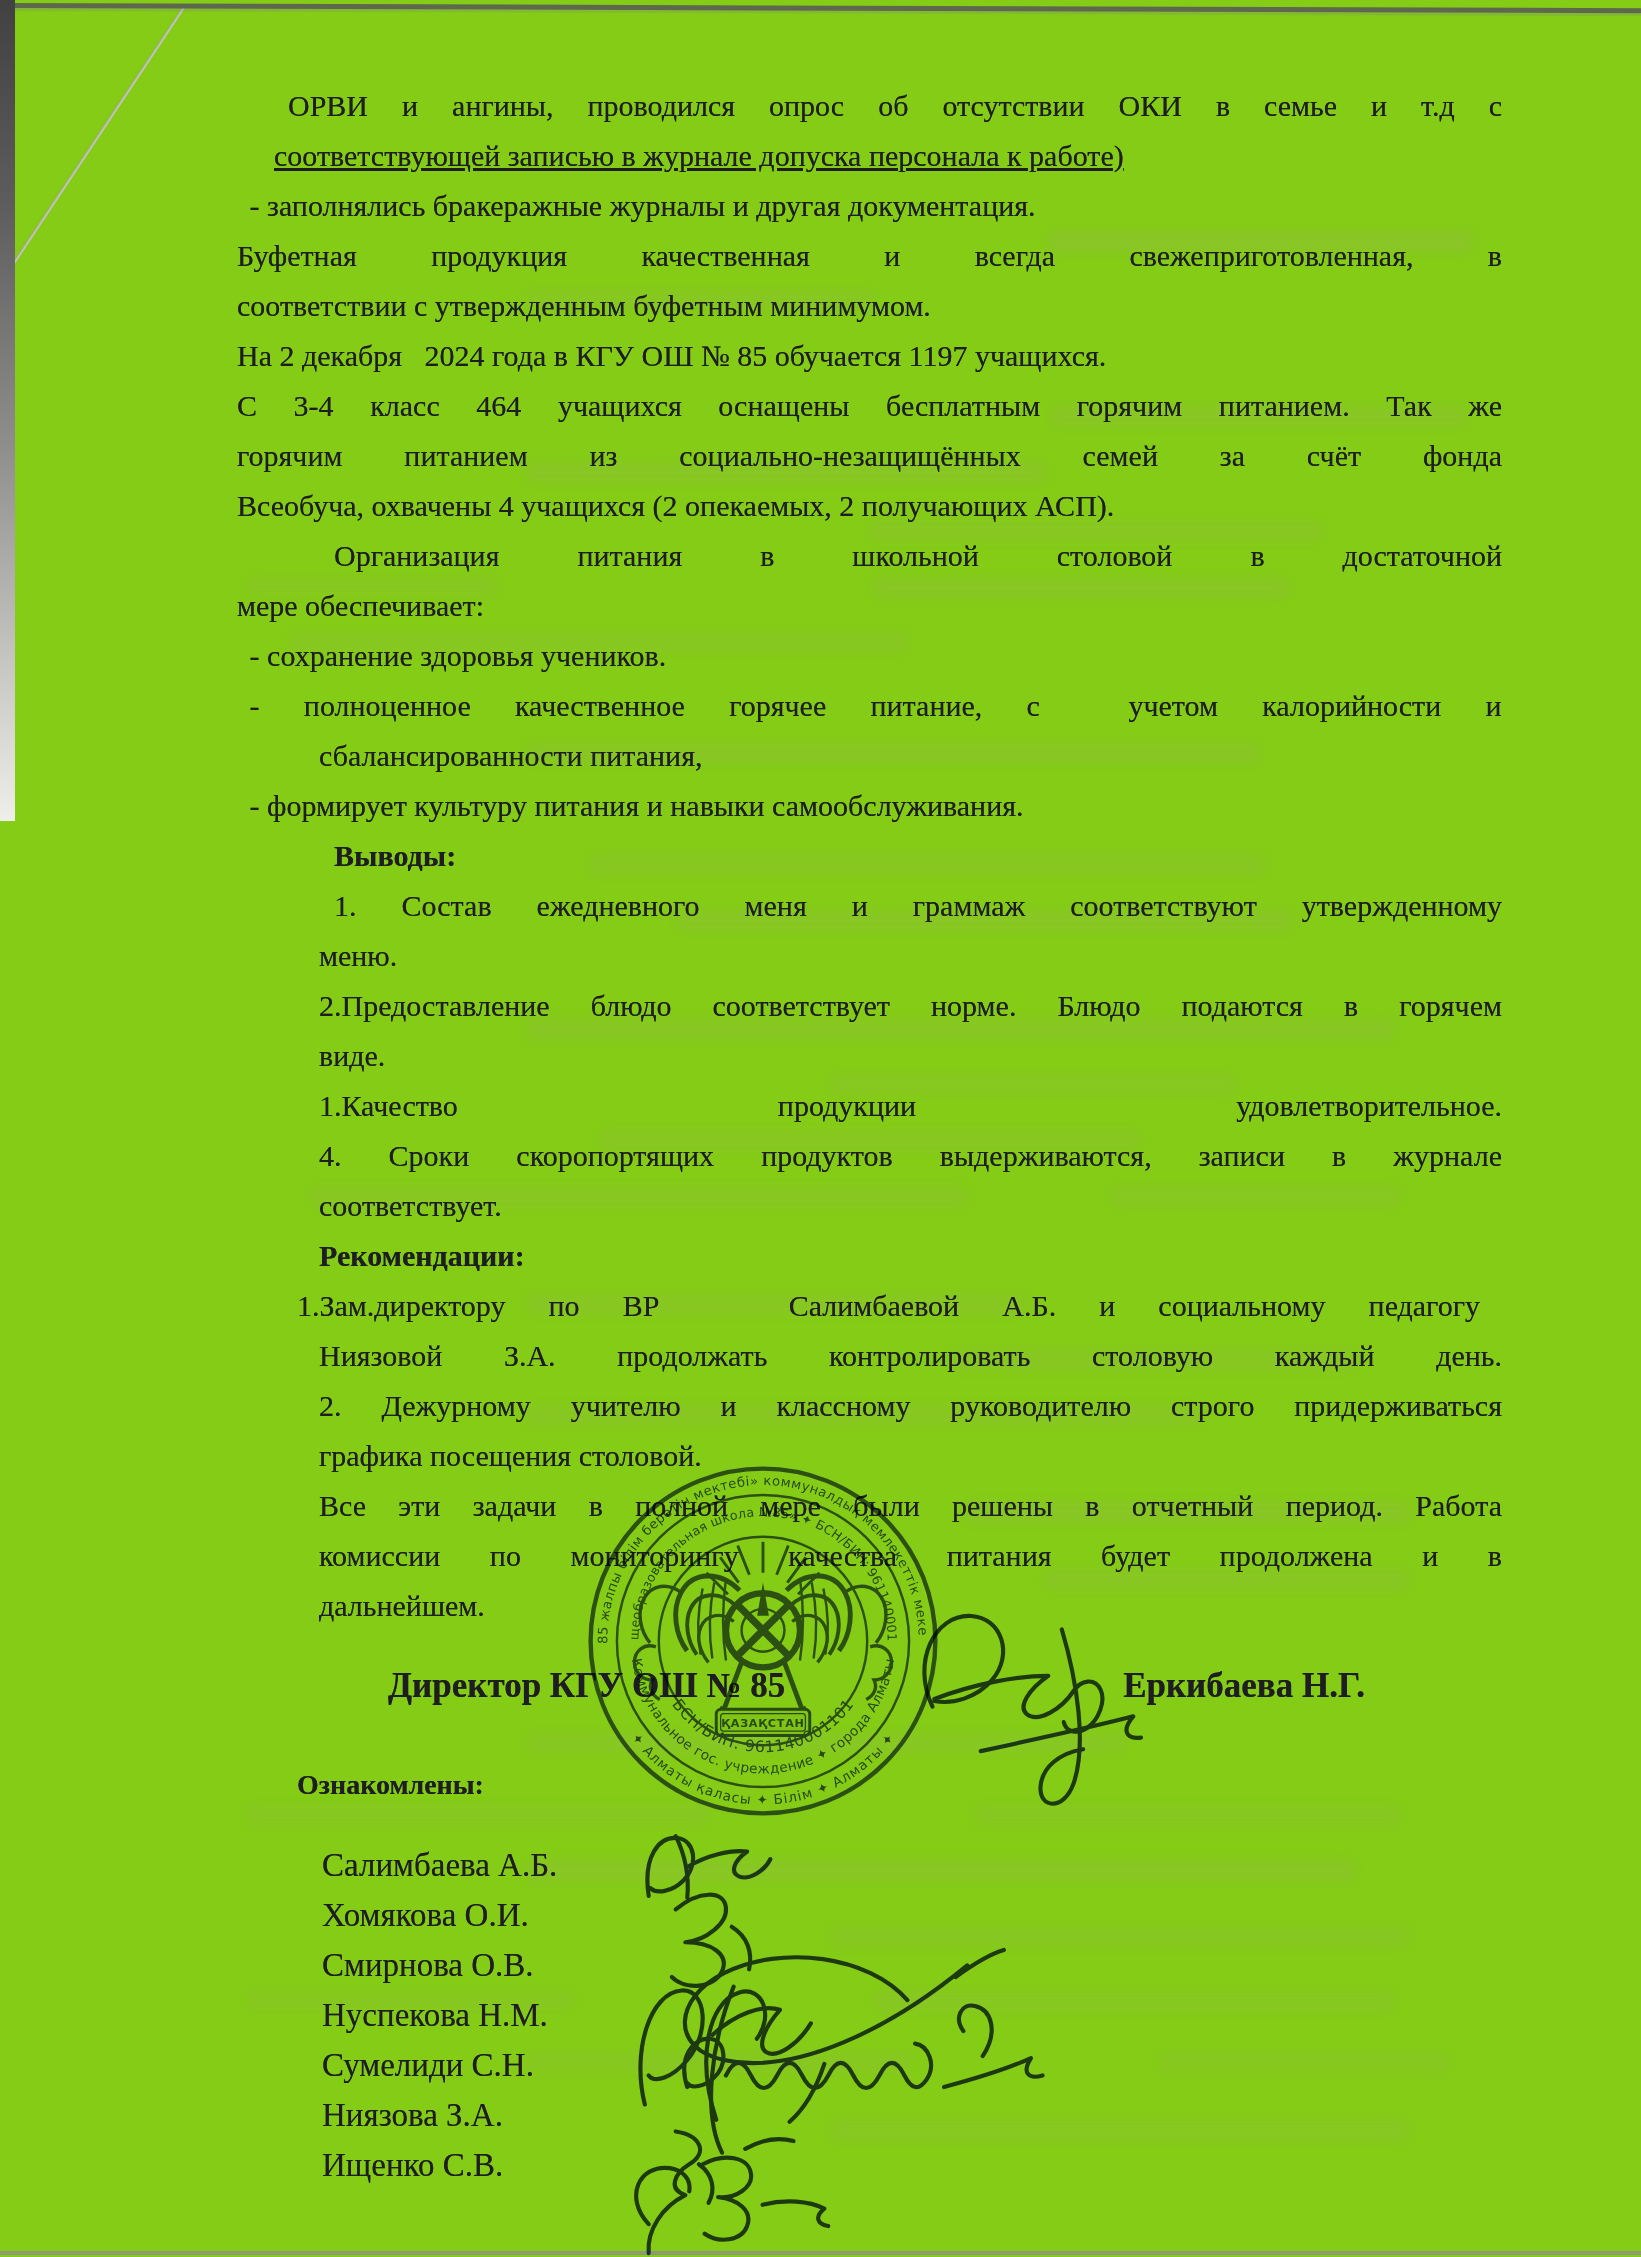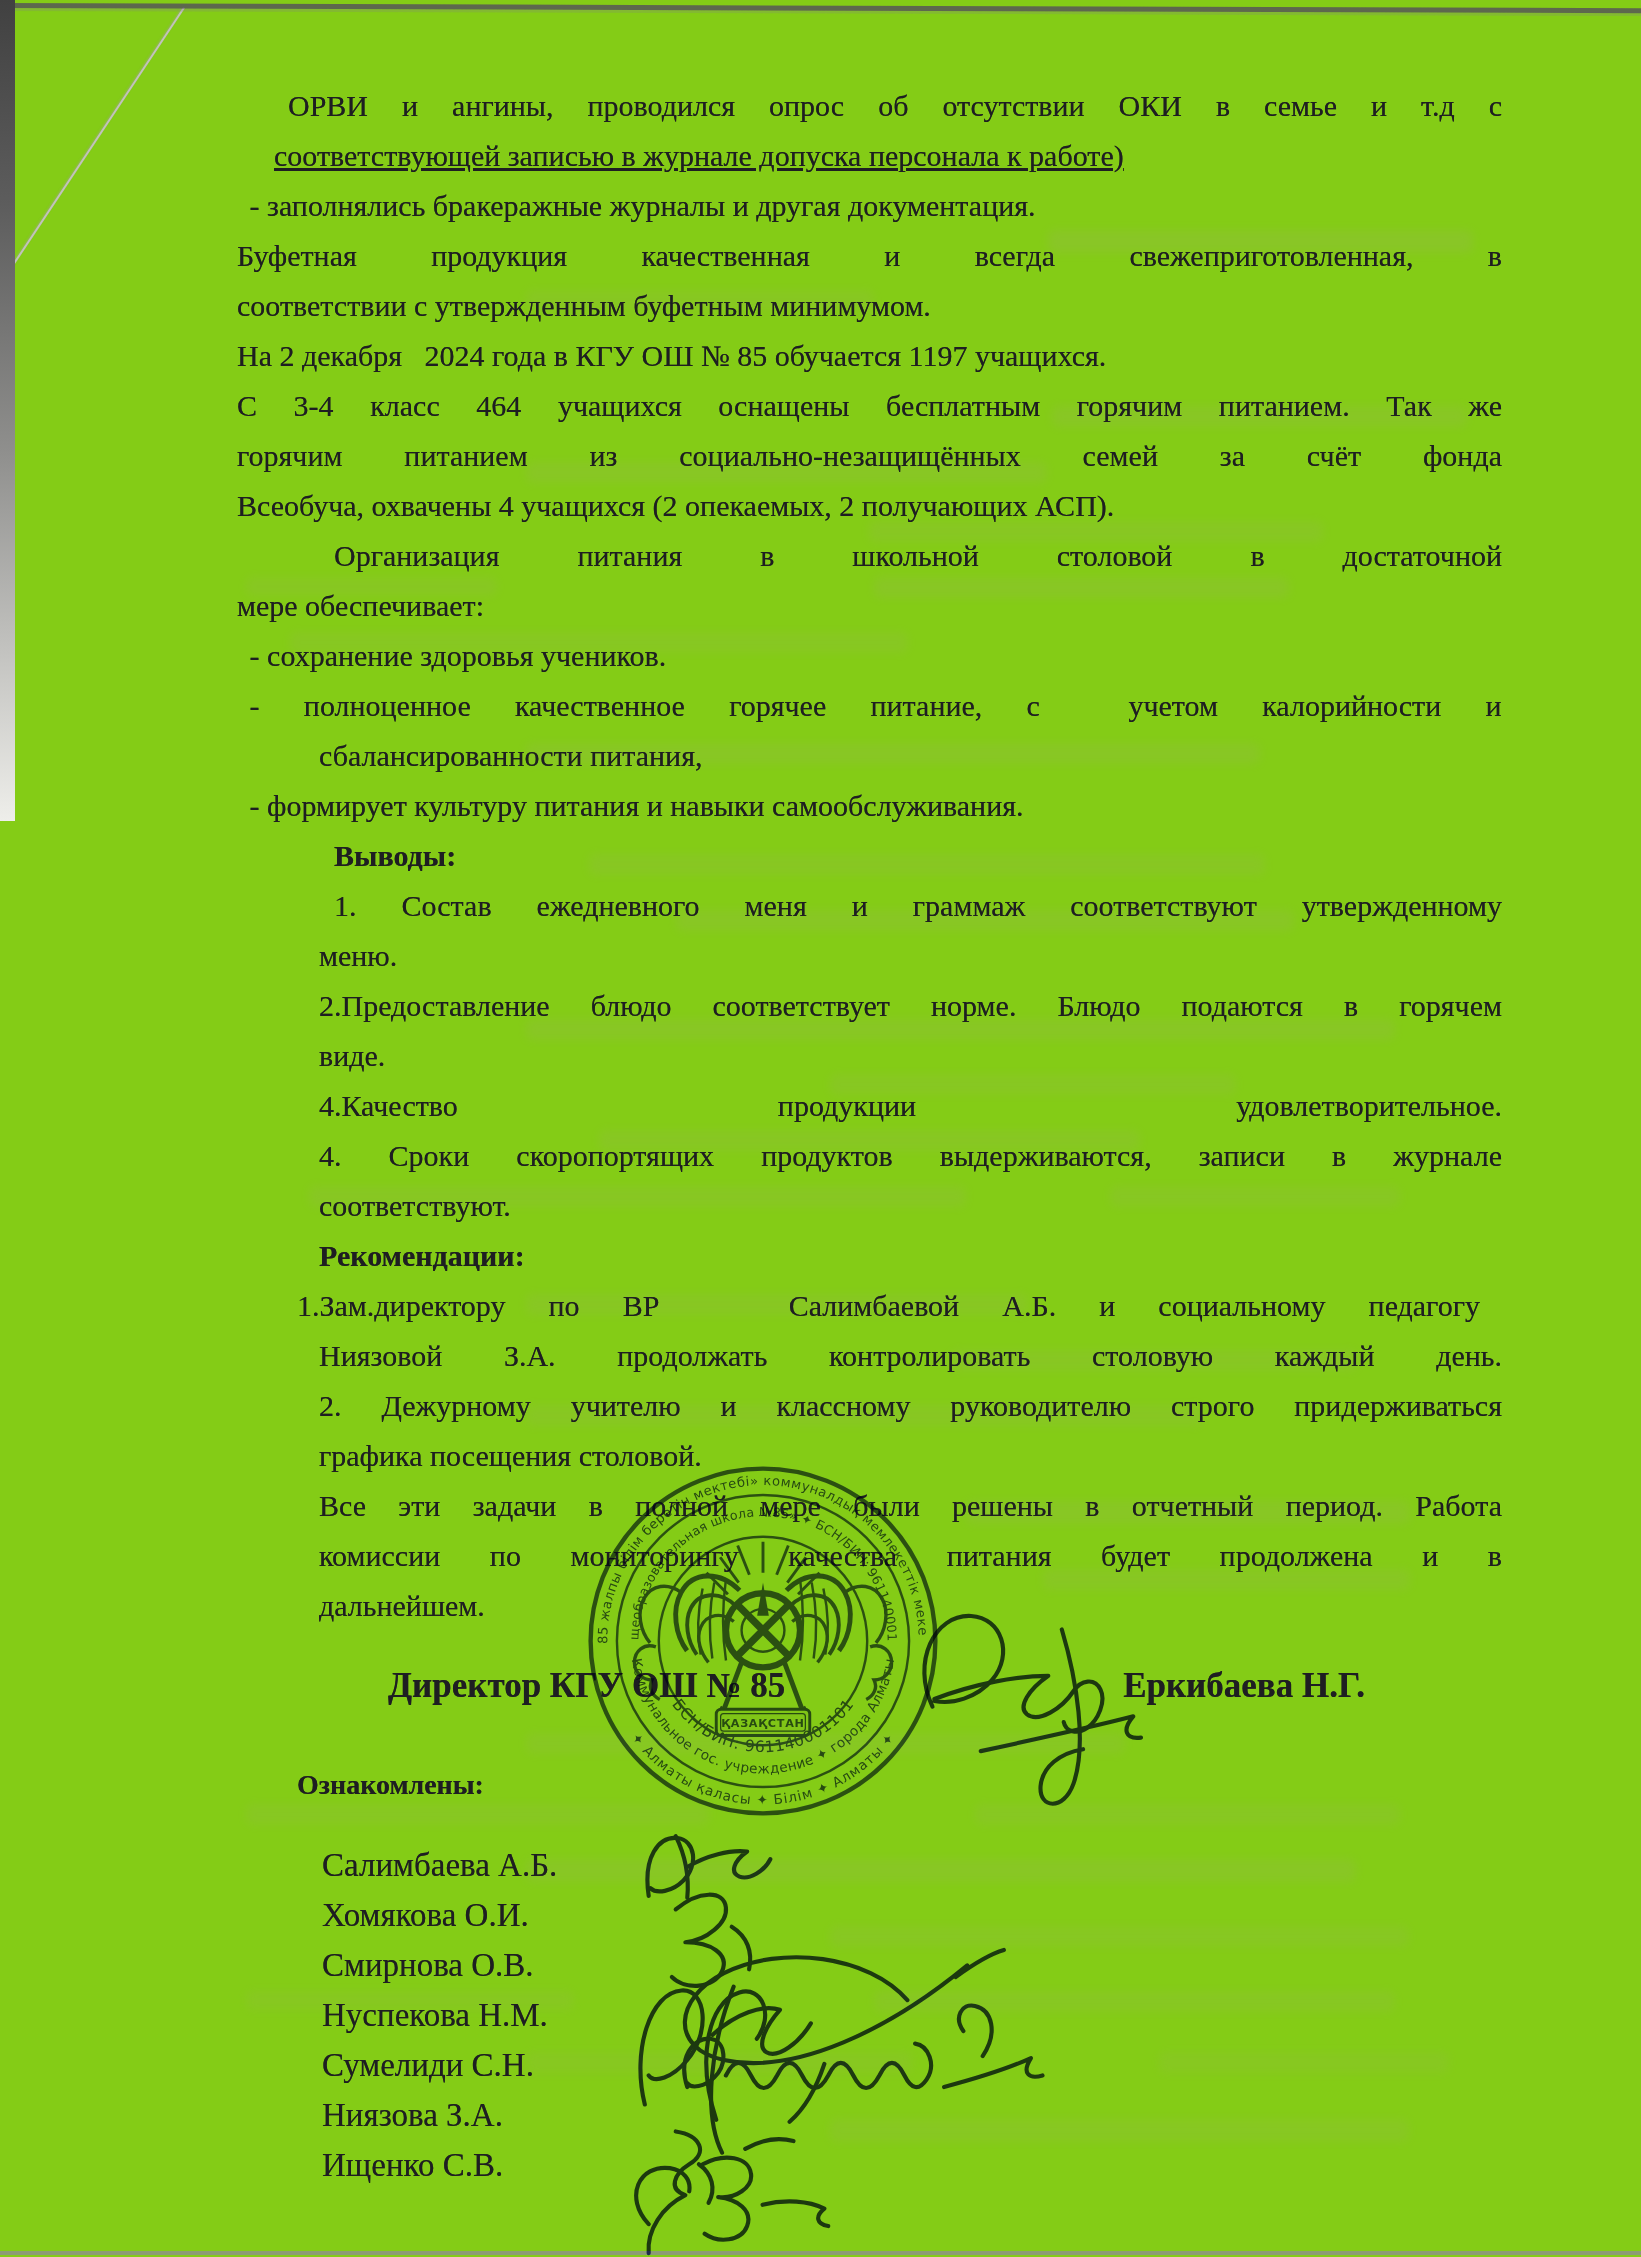--- a/index.html
+++ b/index.html
@@ -104,23 +104,23 @@
       <div class="line" style="margin-left: 0px;">мере обеспечивает:</div>
       <div class="line" style="margin-left: 12.6px;">- сохранение здоровья учеников.</div>
       <div class="line j" style="margin-left: 12.6px; width: 1252px;">- полноценное качественное горячее питание, с &nbsp;учетом калорийности и</div>
       <div class="line" style="margin-left: 82px;">сбалансированности питания,</div>
       <div class="line" style="margin-left: 12.6px;">- формирует культуру питания и навыки самообслуживания.</div>
       <div class="line b" style="margin-left: 97px;">Выводы:</div>
       <div class="line j" style="margin-left: 97px; width: 1168px;">1. Состав ежедневного меня и граммаж соответствуют утвержденному</div>
       <div class="line" style="margin-left: 82px;">меню.</div>
       <div class="line j" style="margin-left: 82px; width: 1183px;">2.Предоставление блюдо соответствует норме. Блюдо подаются в горячем</div>
       <div class="line" style="margin-left: 82px;">виде.</div>
-      <div class="line j" style="margin-left: 82px; width: 1183px;">4.Качество продукции удовлетворительное.</div>
+      <div class="line j" style="margin-left: 82px; width: 1183px;">1.Качество продукции удовлетворительное.</div>
       <div class="line j" style="margin-left: 82px; width: 1183px;">4. Сроки скоропортящих продуктов выдерживаются, записи в журнале</div>
-      <div class="line" style="margin-left: 82px;">соответствуют.</div>
+      <div class="line" style="margin-left: 82px;">соответствует.</div>
       <div class="line b" style="margin-left: 82px;">Рекомендации:</div>
       <div class="line j" style="margin-left: 60px; width: 1183px;">1.Зам.директору по ВР &nbsp; Салимбаевой А.Б. и социальному педагогу</div>
       <div class="line j" style="margin-left: 82px; width: 1183px;">Ниязовой З.А. продолжать контролировать столовую каждый день.</div>
       <div class="line j" style="margin-left: 82px; width: 1183px;">2. Дежурному учителю и классному руководителю строго придерживаться</div>
       <div class="line" style="margin-left: 82px;">графика посещения столовой.</div>
       <div class="line j" style="margin-left: 82px; width: 1183px;">Все эти задачи в полной мере были решены в отчетный период. Работа</div>
       <div class="line j" style="margin-left: 82px; width: 1183px;">комиссии по мониторингу качества питания будет продолжена и в</div>
       <div class="line" style="margin-left: 82px;">дальнейшем.</div>
     </div>
 

